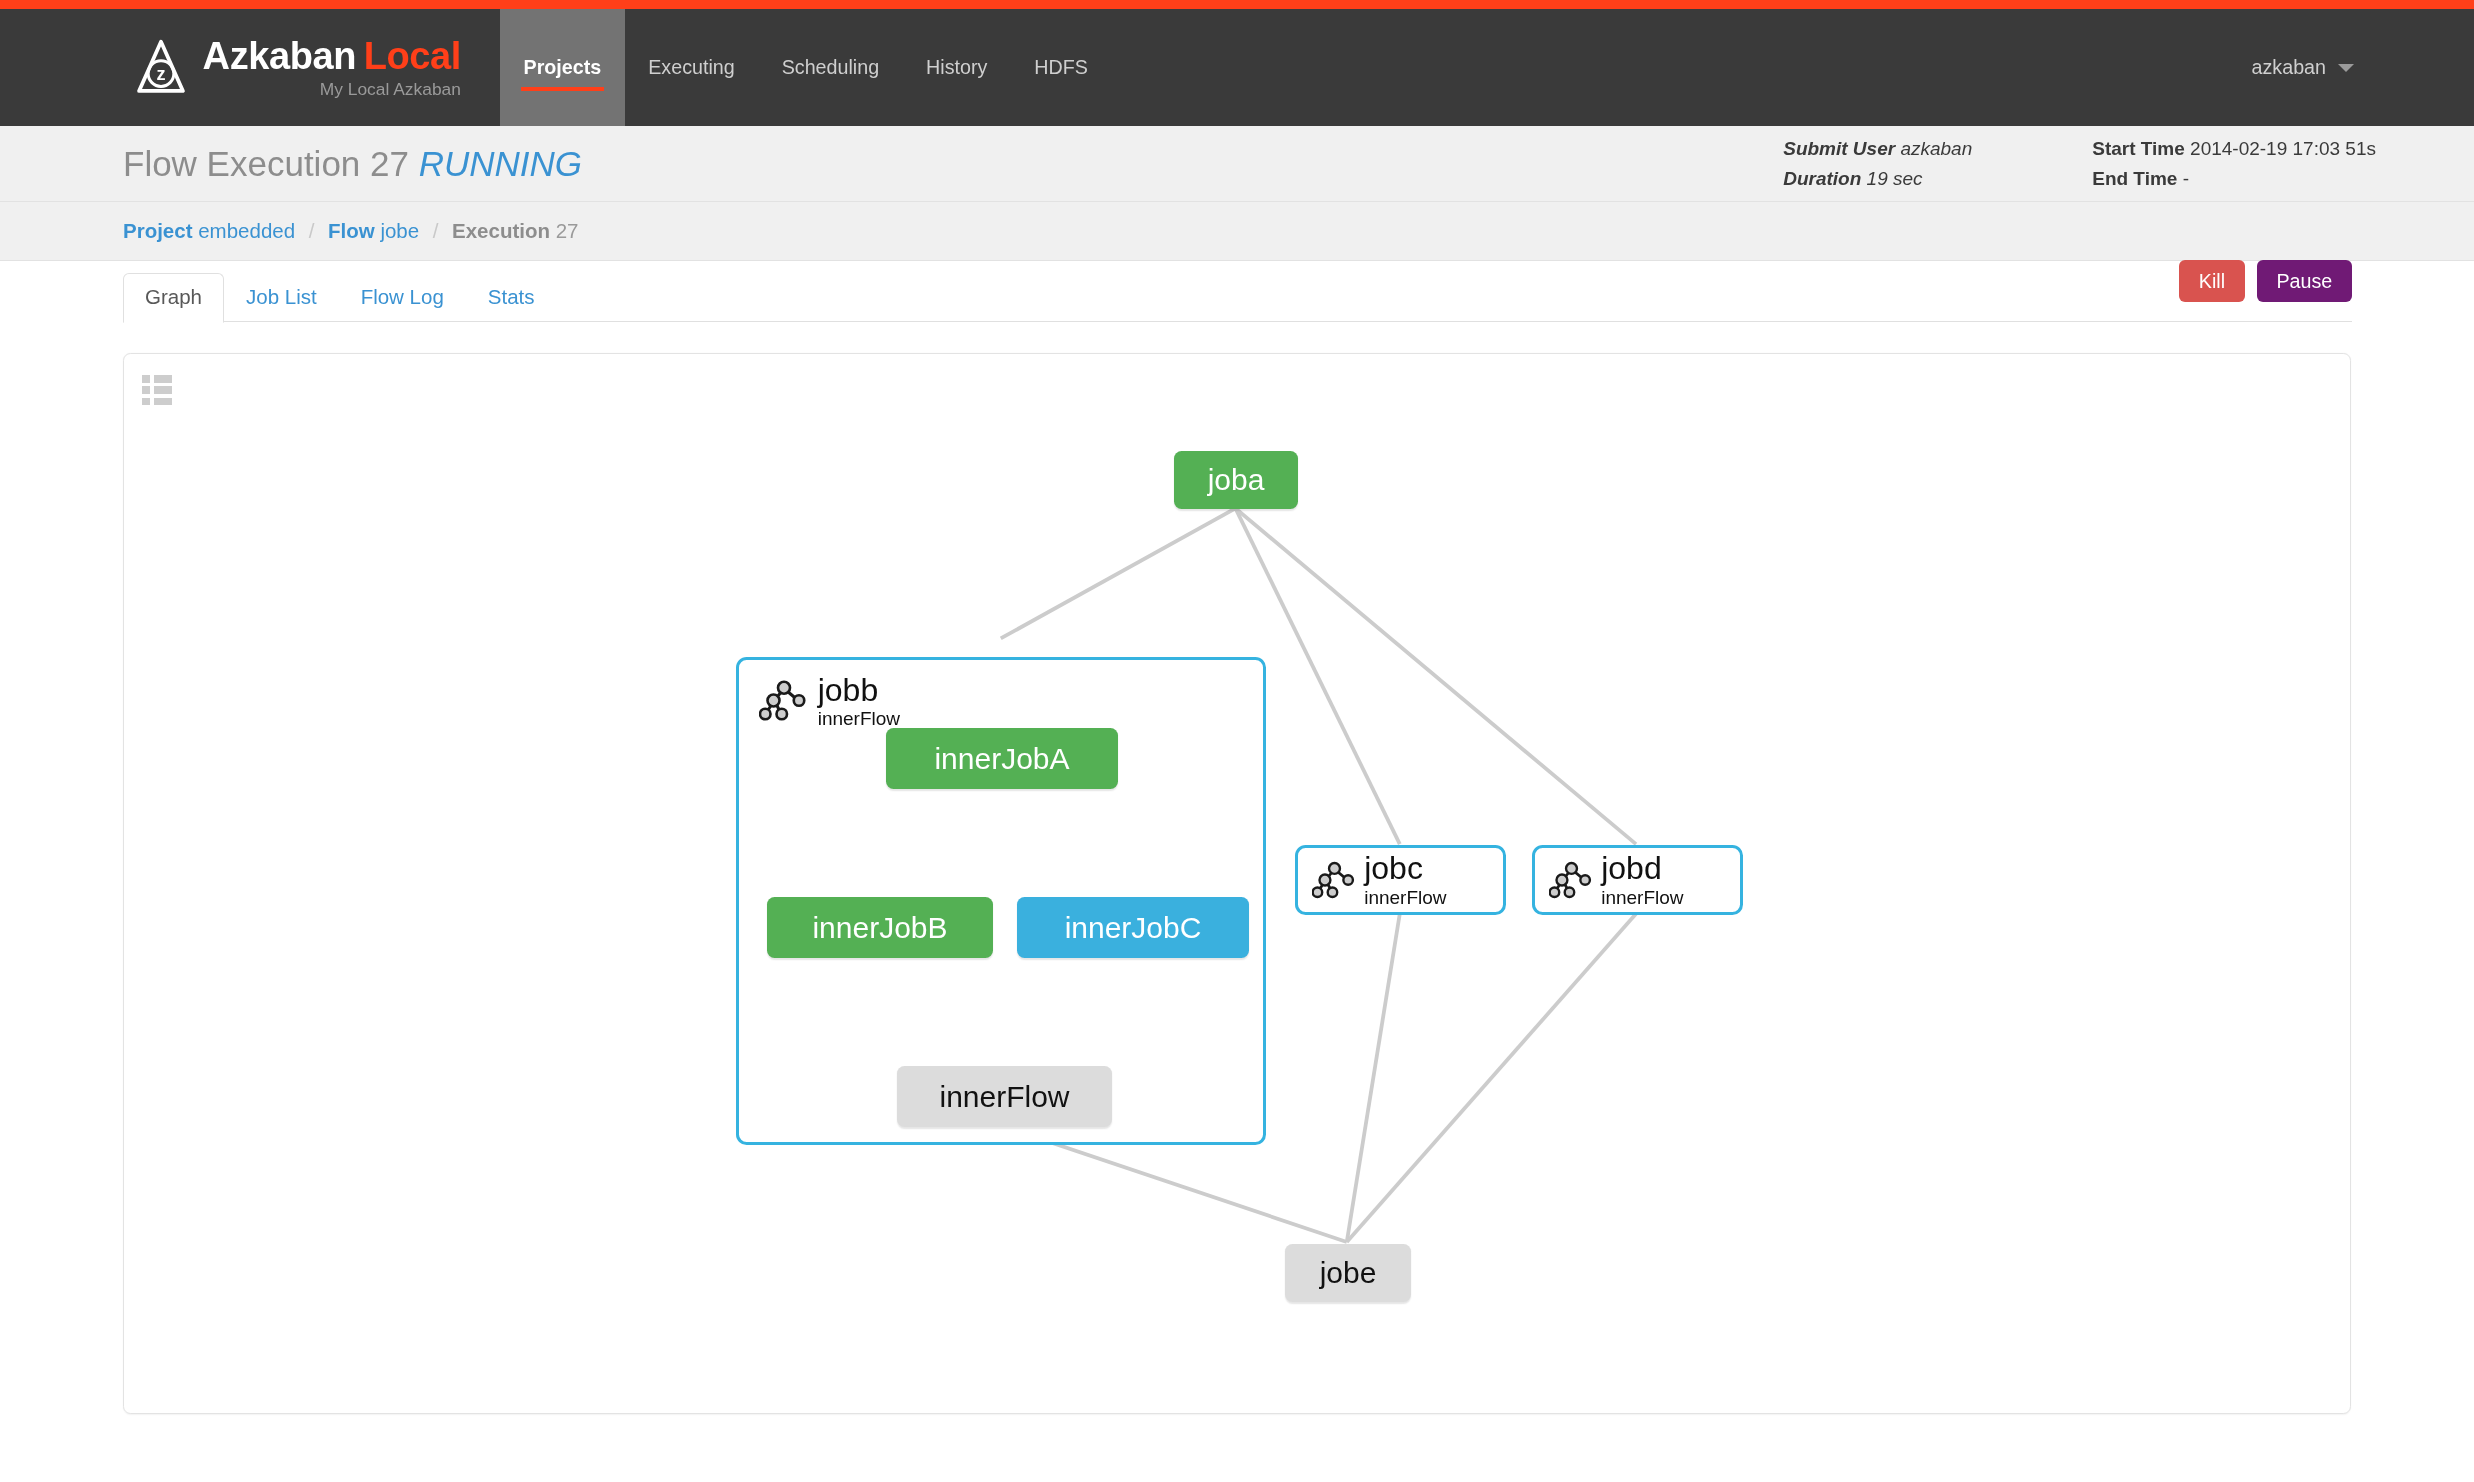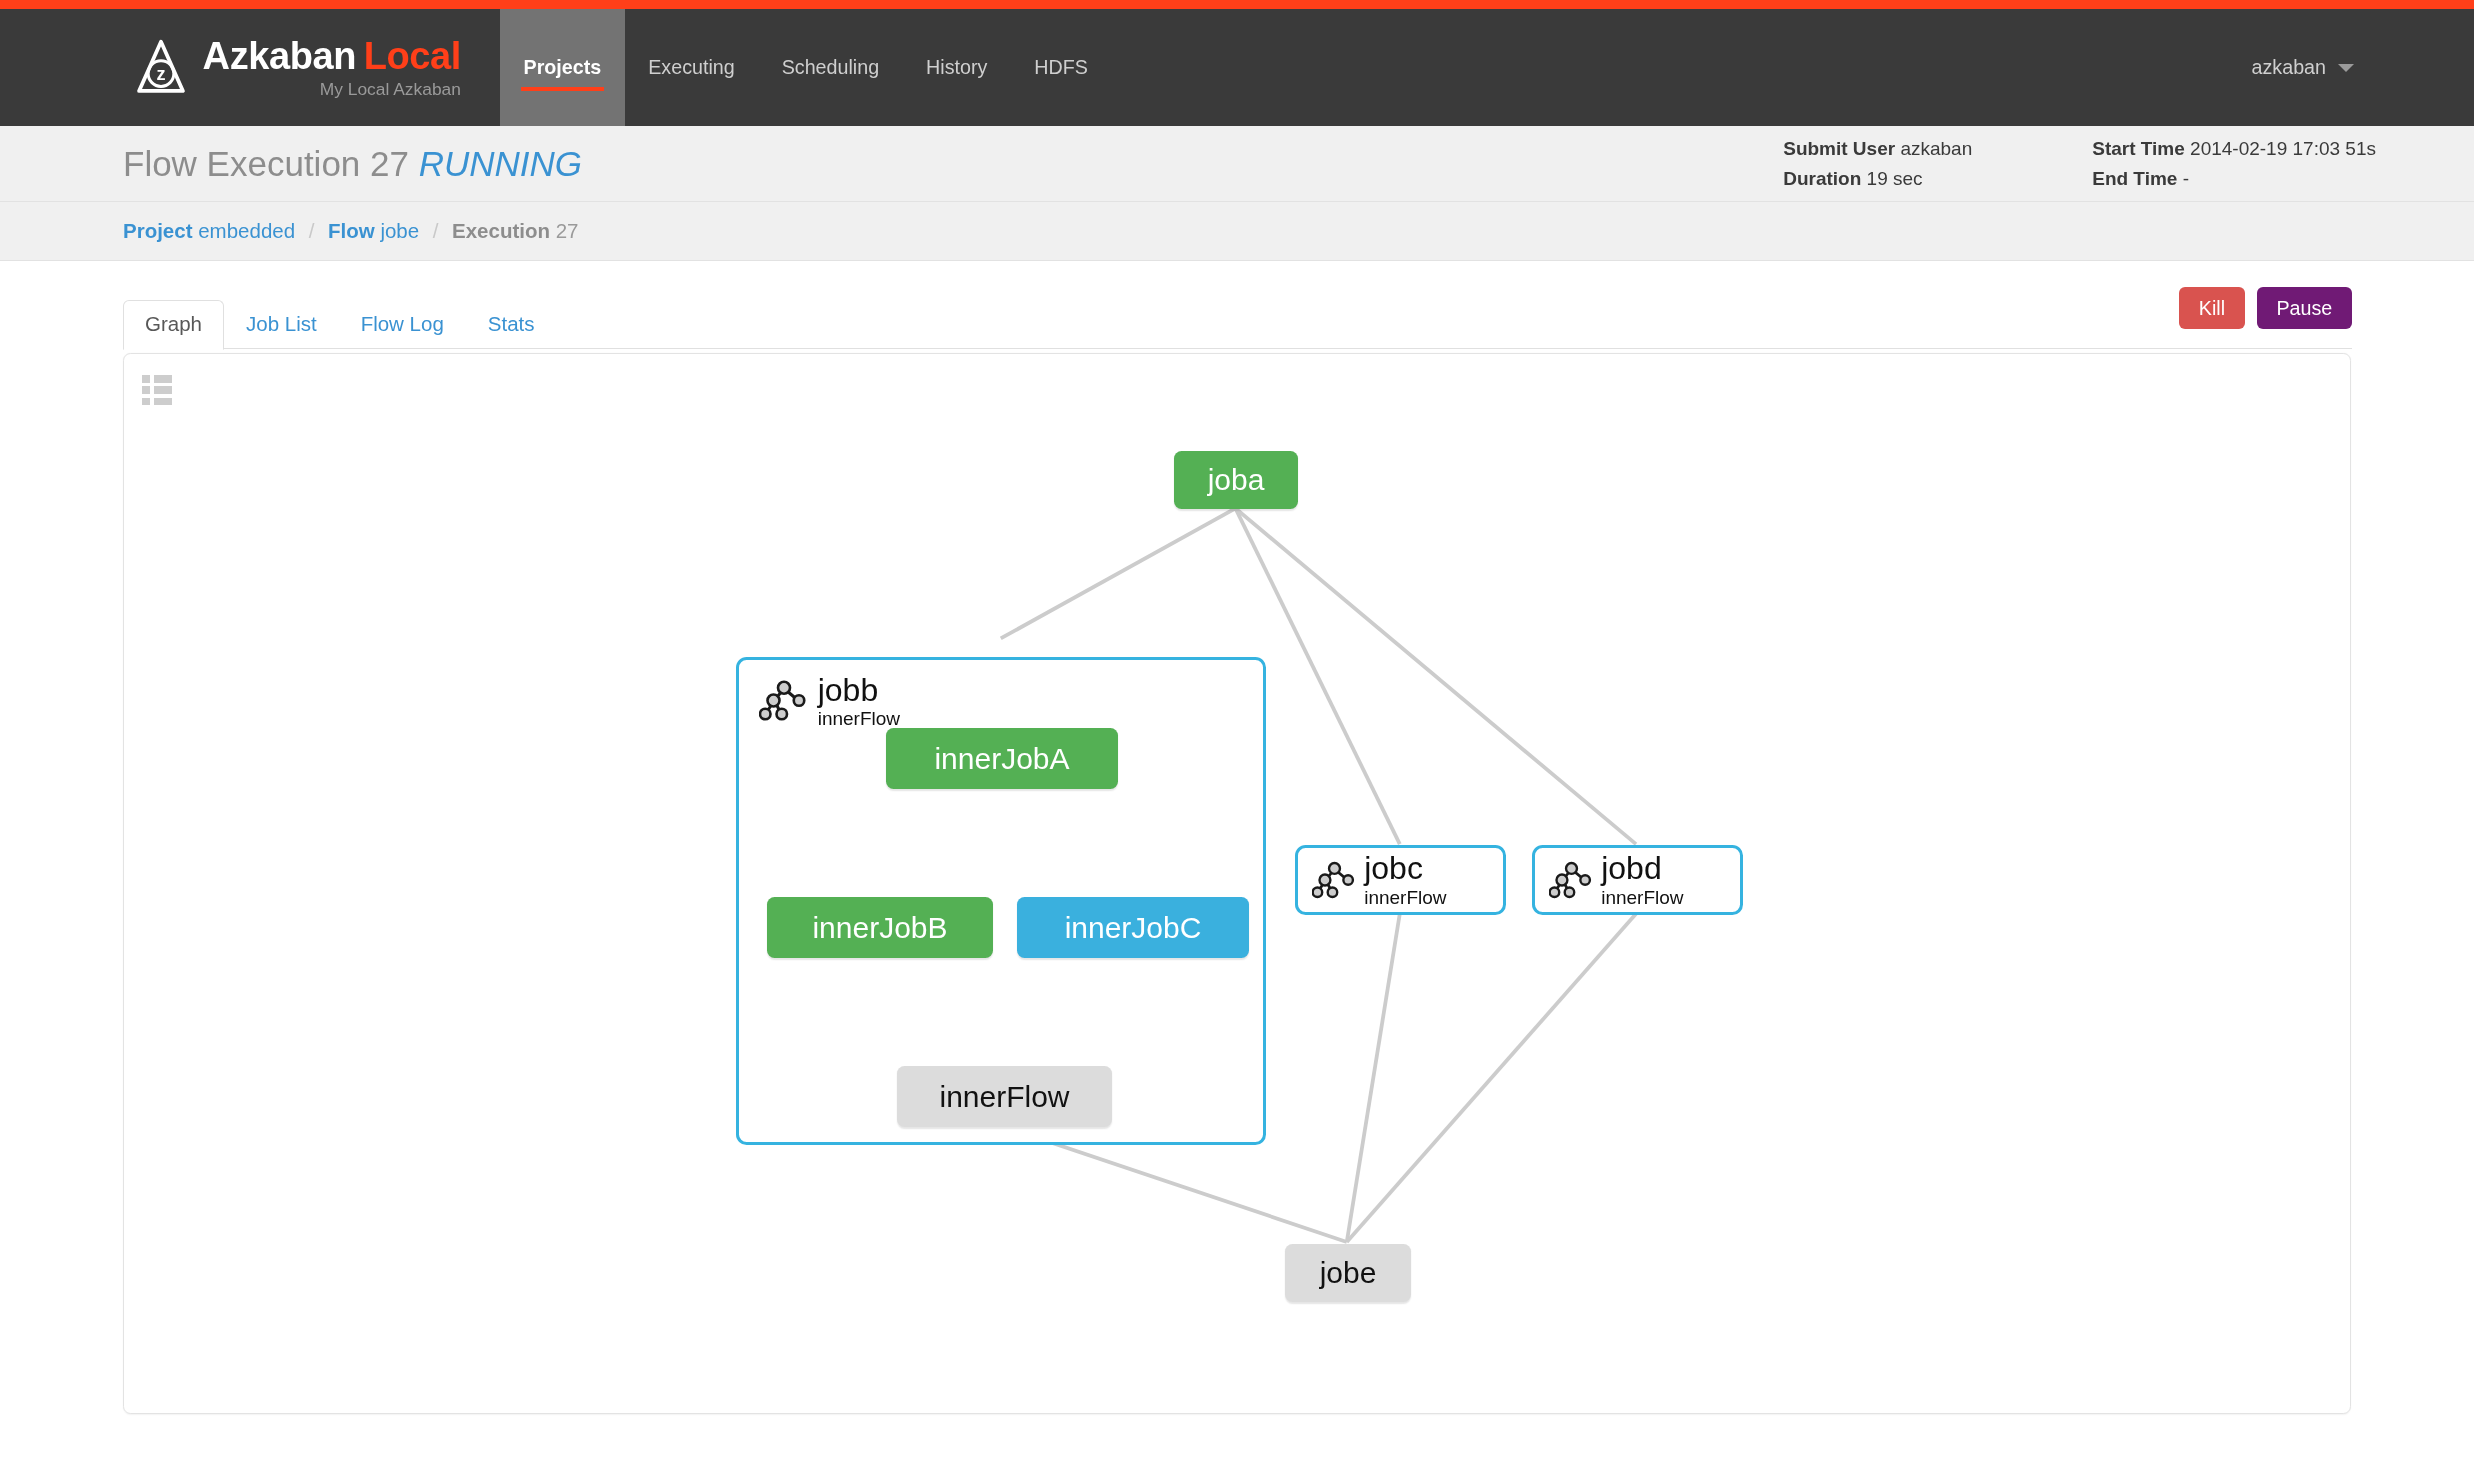--- a/index.html
+++ b/index.html
@@ -84,21 +84,21 @@
     font-size: 35px; color: #8d8d8d; font-weight: normal; white-space: nowrap;
   }
   .page-title .status { color: #3a92d2; font-style: italic; }
   .exec-meta {
     margin-left: auto;
     display: flex;
     padding-right: 99px;
     gap: 0px;
   }
   .meta-col { font-size: 19px; color: #3a3a3a; line-height: 1.55; }
-  .meta-col.first { width: 309px; }
+  .meta-col.first { width: 309px; font-style: italic; }
   .meta-col b { font-weight: bold; }
   .meta-col span { font-weight: normal; }
 
   
   .breadcrumb-bar {
     background: #f0f0f0;
     border-bottom: 1.5px solid #e2e2e2;
     height: 59px;
     display: flex; align-items: center;
     padding-left: 123px;
@@ -106,21 +106,21 @@
   }
   .crumb { color: #3a92d2; white-space: nowrap; cursor: pointer; }
   .crumb b { font-weight: bold; }
   .crumb.current { color: #9a9a9a; cursor: default; }
   .crumb.current b { color: #8d8d8d; }
   .crumb-sep { color: #c9c9c9; margin: 0 13.6px; }
 
   
   .tabs-row {
     position: relative;
-    height: 88px;
+    height: 61px;
     padding: 0 123px;
     display: flex; align-items: flex-end;
   }
   .tabs {
     display: flex; align-items: flex-end;
     border-bottom: 1.5px solid #e0e0e0;
     flex: 1;
     height: 100%;
   }
   .tab {

